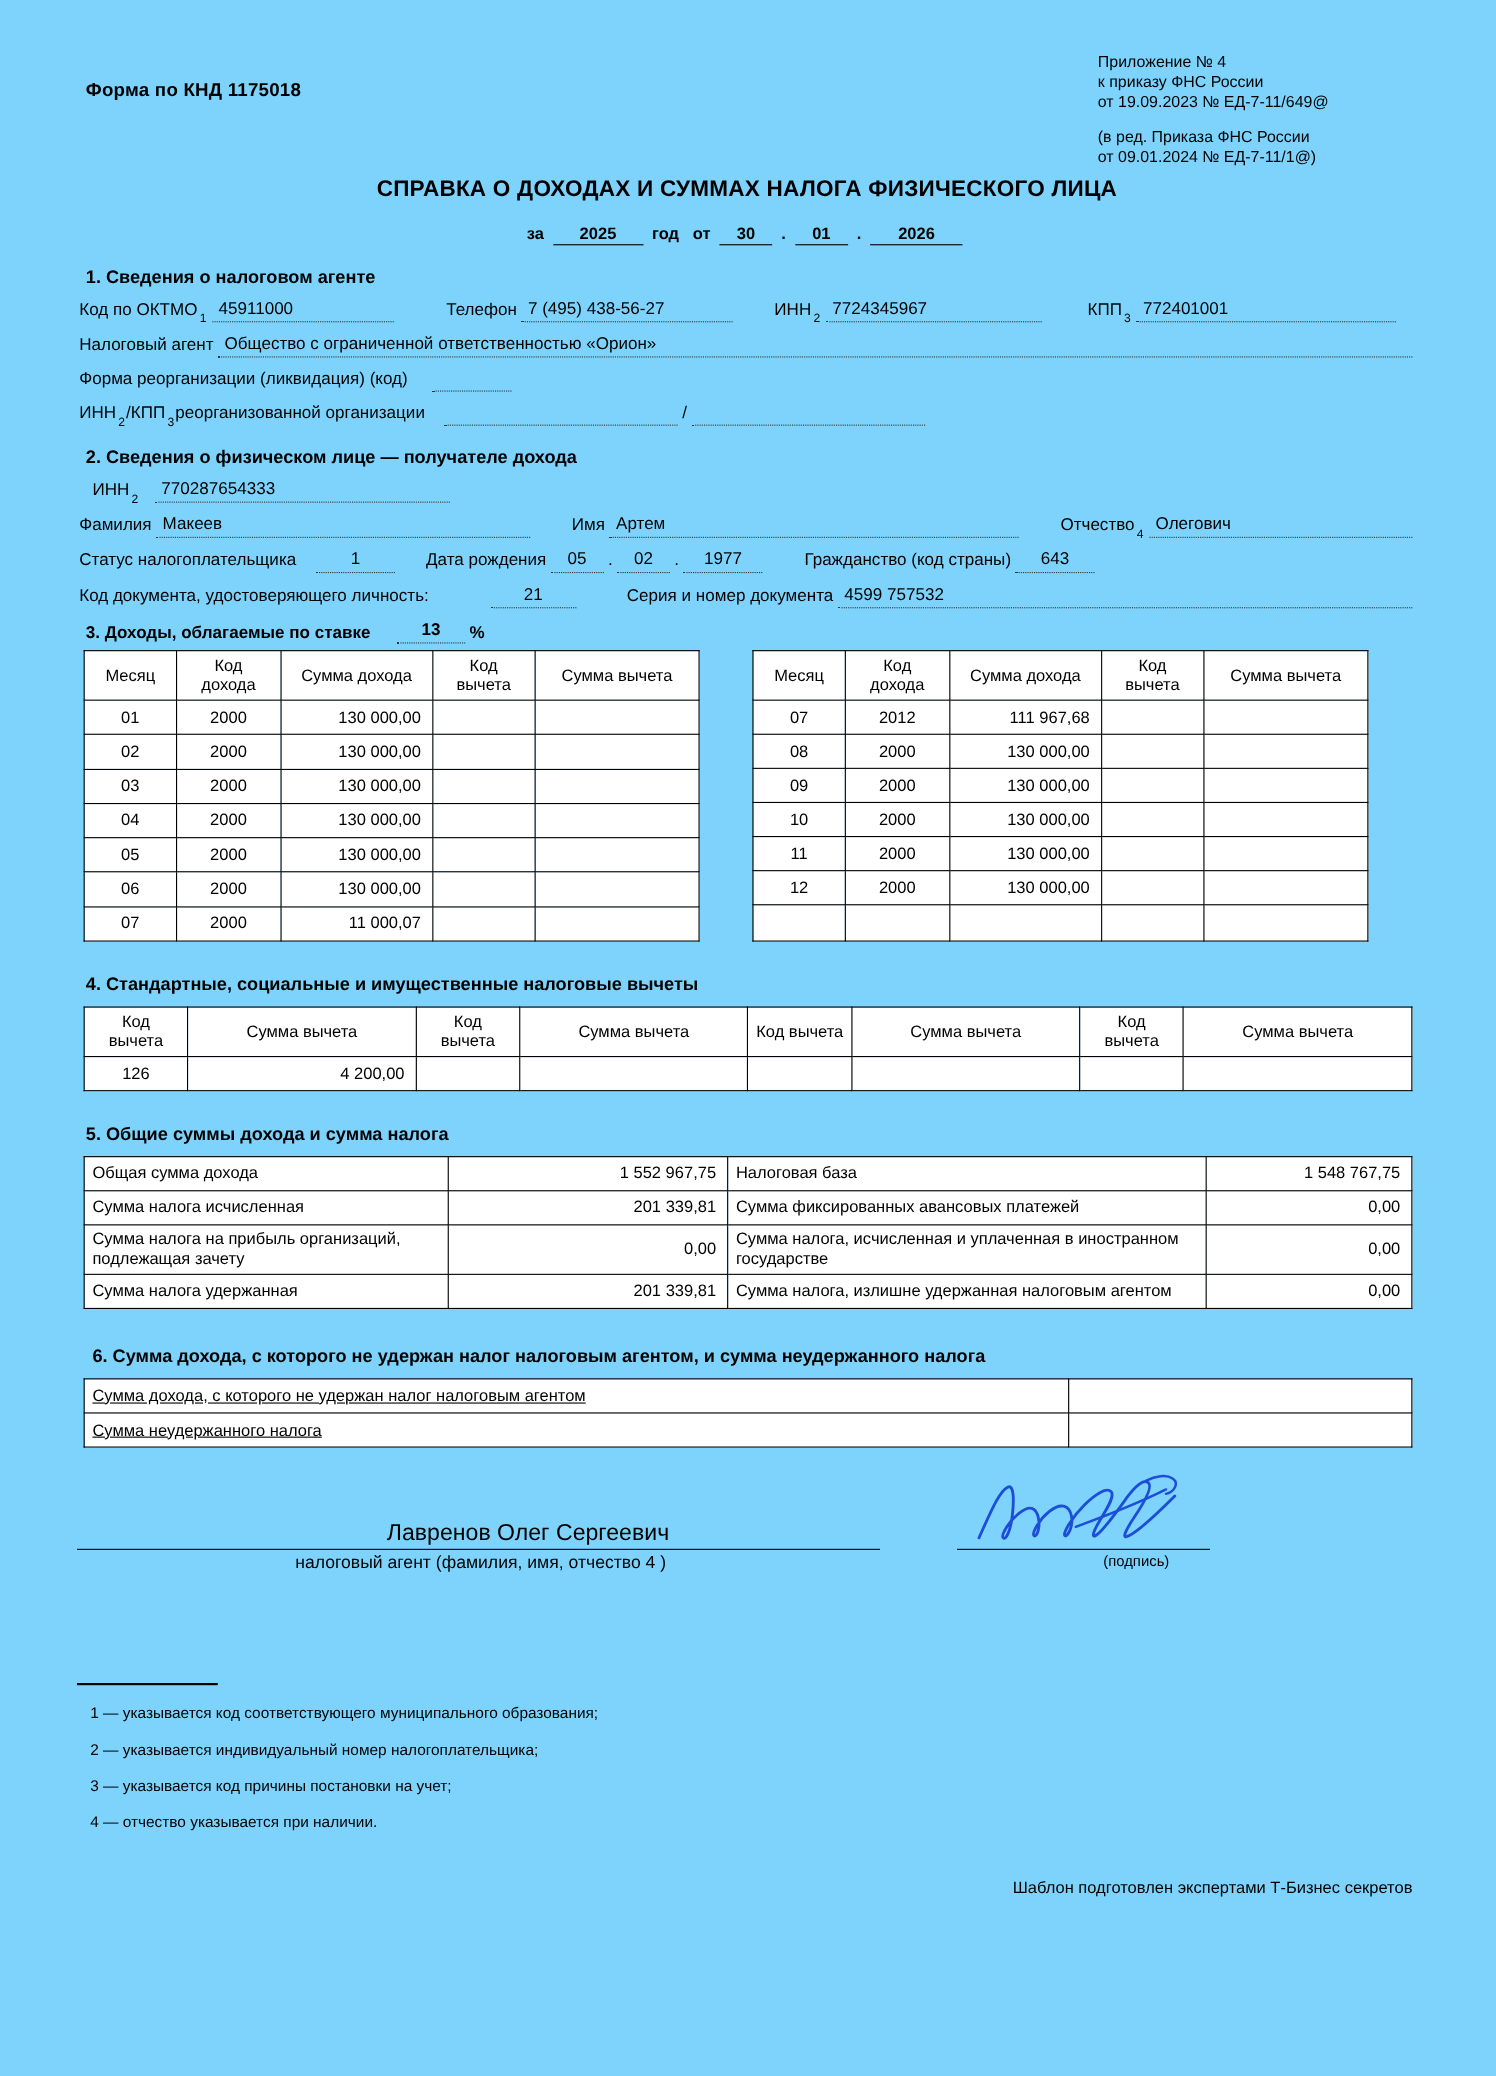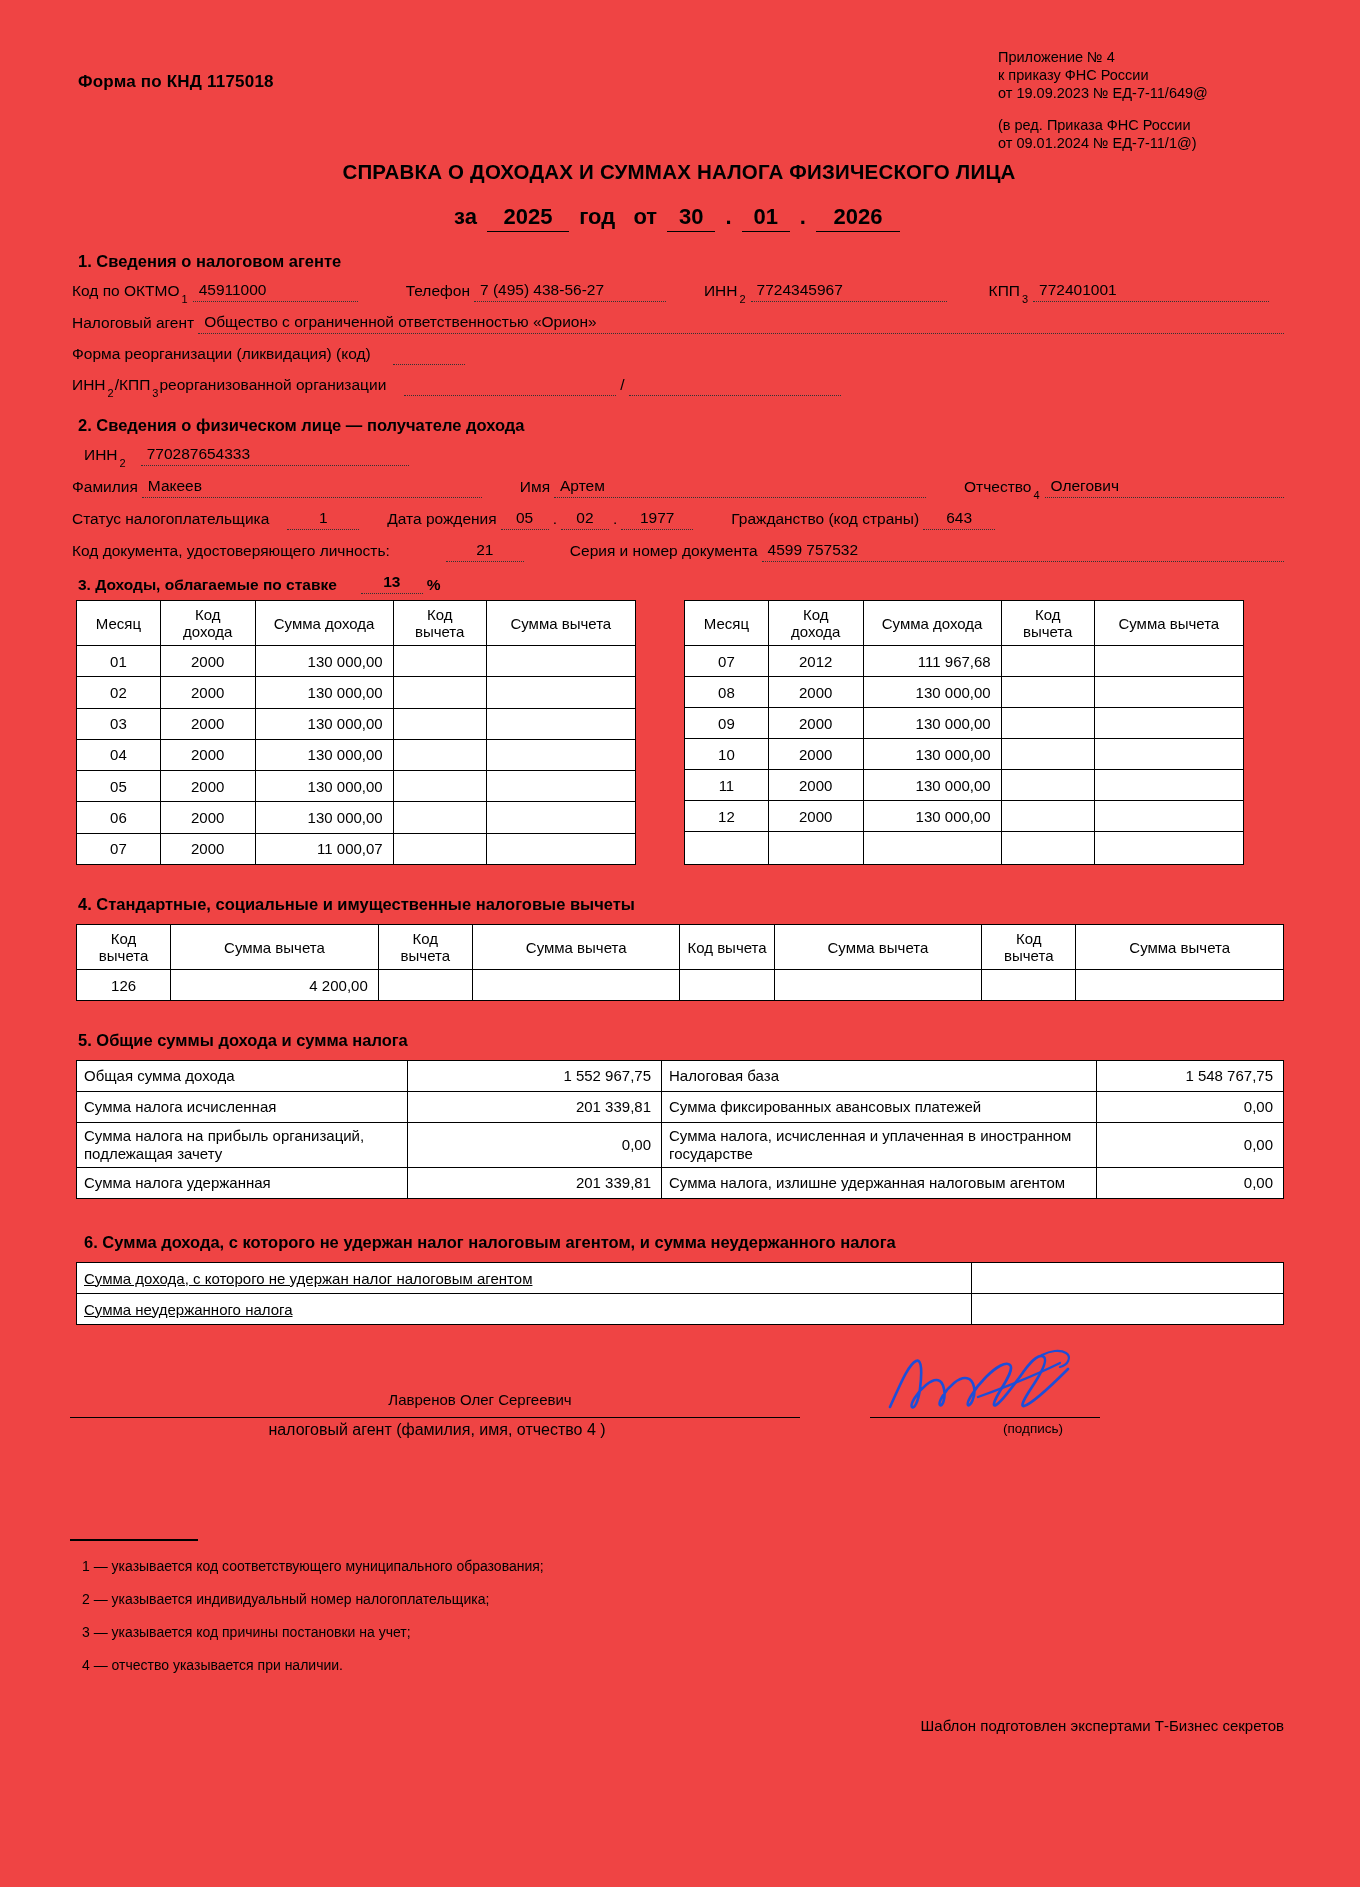--- a/index.html
+++ b/index.html
@@ -8,21 +8,21 @@
     background: #ffffff;
   }
   body {
     font-family: "Liberation Sans", sans-serif;
     color: #000000;
   }
   .page {
     position: relative;
     width: 1360px;
     height: 1887px;
-    background: #ef4444;
+    background: #7dd3fc;
     box-sizing: border-box;
     padding: 0;
     overflow: hidden;
   }
   .inner {
     position: absolute;
     left: 70px;
     top: 0;
     width: 1218px;
   }
@@ -55,21 +55,21 @@
 
   .doc-title {
     text-align: center;
     font-size: 20.5px;
     font-weight: bold;
     margin-top: 42px;
     letter-spacing: 0.2px;
   }
   .doc-date-line {
     text-align: center;
-    font-size: 22px;
+    font-size: 15px;
     font-weight: bold;
     margin-top: 20px;
   }
   .doc-date-line .val {
     display: inline-block;
     border-bottom: 1.6px solid #000;
     text-align: center;
     padding: 0 6px 1px 6px;
     margin: 0 4px;
   }
@@ -167,21 +167,21 @@
     position: relative;
     margin-top: 66px;
     height: 104px;
   }
   .sig-name {
     position: absolute;
     left: 90px;
     top: 0;
     width: 640px;
     text-align: center;
-    font-size: 15px;
+    font-size: 21px;
   }
   .sig-line-1 {
     position: absolute;
     left: 0;
     top: 26px;
     width: 730px;
     border-bottom: 1.4px solid #000;
   }
   .sig-cap-1 {
     position: absolute;

